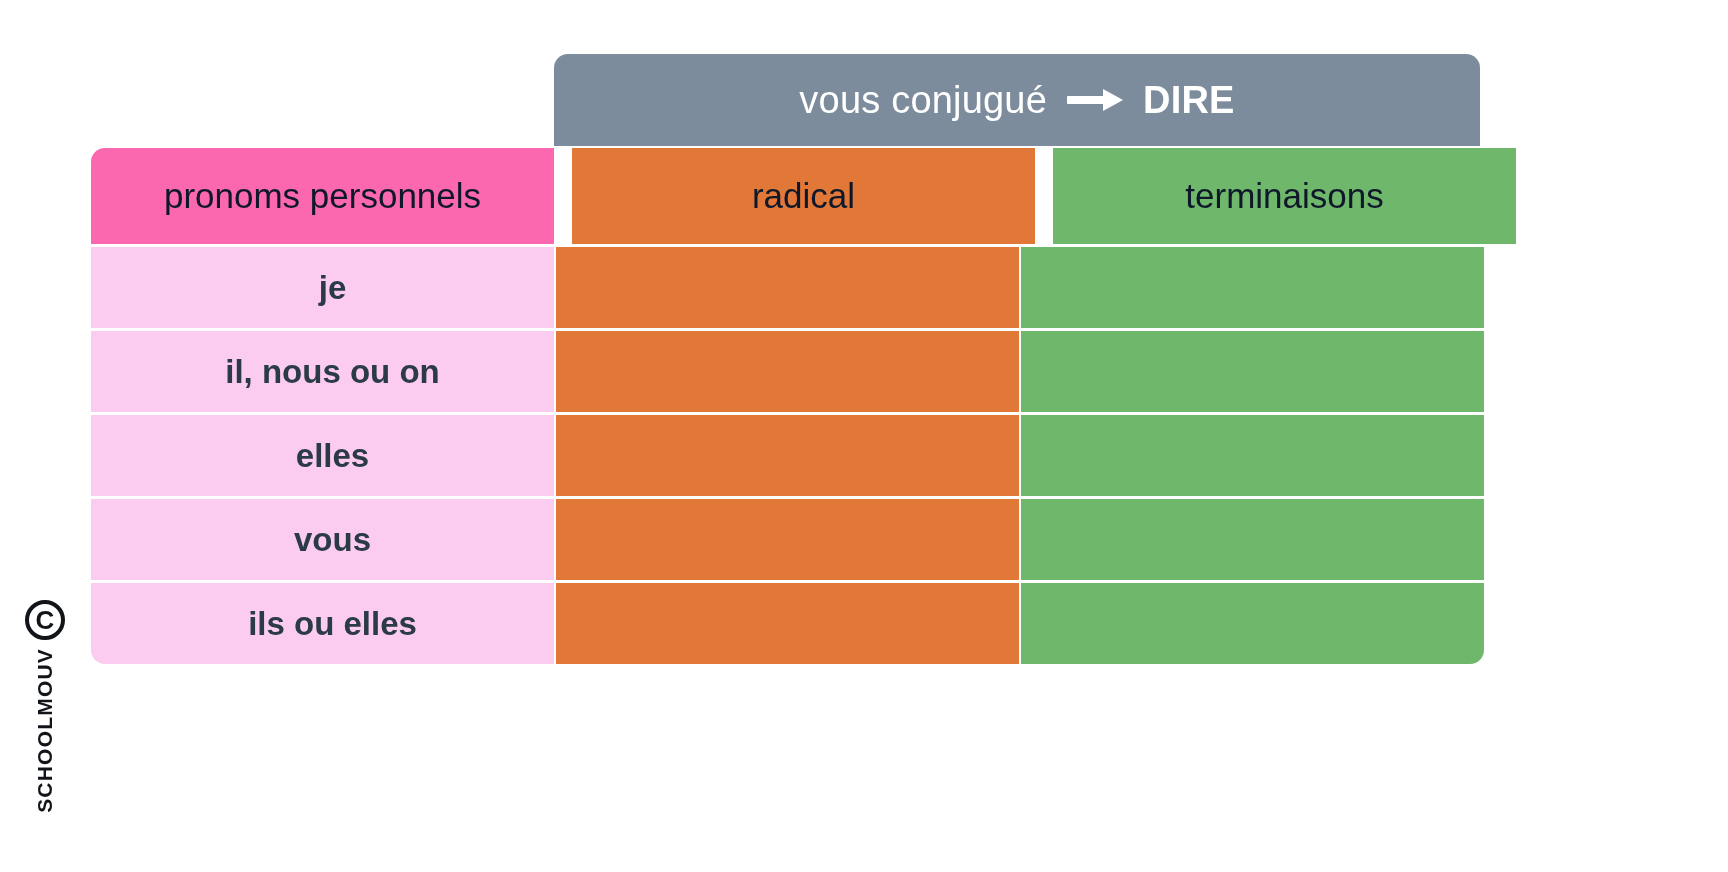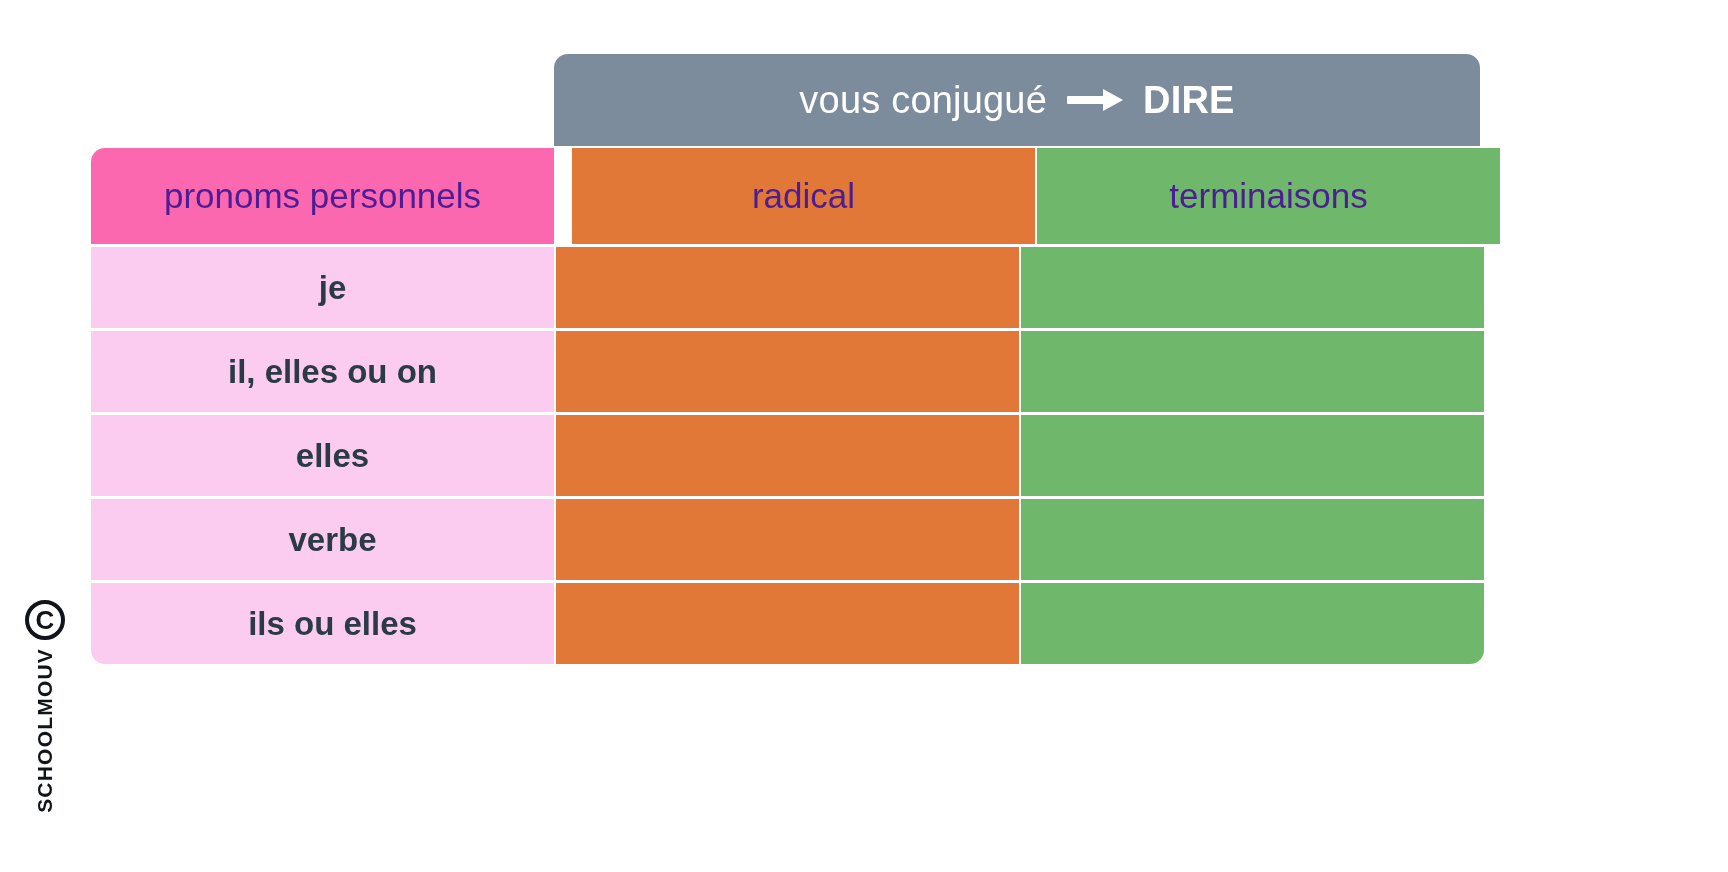--- a/index.html
+++ b/index.html
@@ -123,37 +123,37 @@
 
   
   #column-header-row {
     height: 96px;
     margin-top: 2px;
   }
   .hdr {
     display: flex;
     align-items: center;
     justify-content: center;
-    color: #4c1d95;
+    color: #0f172a;
     font-size: 35px;
     font-weight: 500;
     height: 100%;
     box-sizing: border-box;
   }
   #header-pronoms {
     background: #fc68b0;
     border-radius: 14px 0 0 0;
   }
   #header-radical {
     background: #e27838;
     margin-left: 18px;
   }
   #header-terminaisons {
     background: #6fb86b;
-    margin-left: 2px;
+    margin-left: 18px;
     border-radius: 0 0 0 0;
   }
 
   
   .body-row {
     height: 81px;
     margin-top: 3px;
   }
   .cell {
     height: 100%;
@@ -211,33 +211,33 @@
   </div>
 
   <div class="row body-row">
     <div class="cell cell-pronoun c1">je</div>
     <div class="cell cell-radical c2"></div>
     <div class="cell cell-terminaison c3"></div>
   </div>
 
 
   <div class="row body-row">
-    <div class="cell cell-pronoun c1">il, elles ou on</div>
+    <div class="cell cell-pronoun c1">il, nous ou on</div>
     <div class="cell cell-radical c2"></div>
     <div class="cell cell-terminaison c3"></div>
   </div>
 
   <div class="row body-row">
     <div class="cell cell-pronoun c1">elles</div>
     <div class="cell cell-radical c2"></div>
     <div class="cell cell-terminaison c3"></div>
   </div>
 
   <div class="row body-row">
-    <div class="cell cell-pronoun c1">verbe</div>
+    <div class="cell cell-pronoun c1">vous</div>
     <div class="cell cell-radical c2"></div>
     <div class="cell cell-terminaison c3"></div>
   </div>
 
   <div class="row body-row">
     <div class="cell cell-pronoun c1">ils ou elles</div>
     <div class="cell cell-radical c2"></div>
     <div class="cell cell-terminaison c3"></div>
   </div>
 

